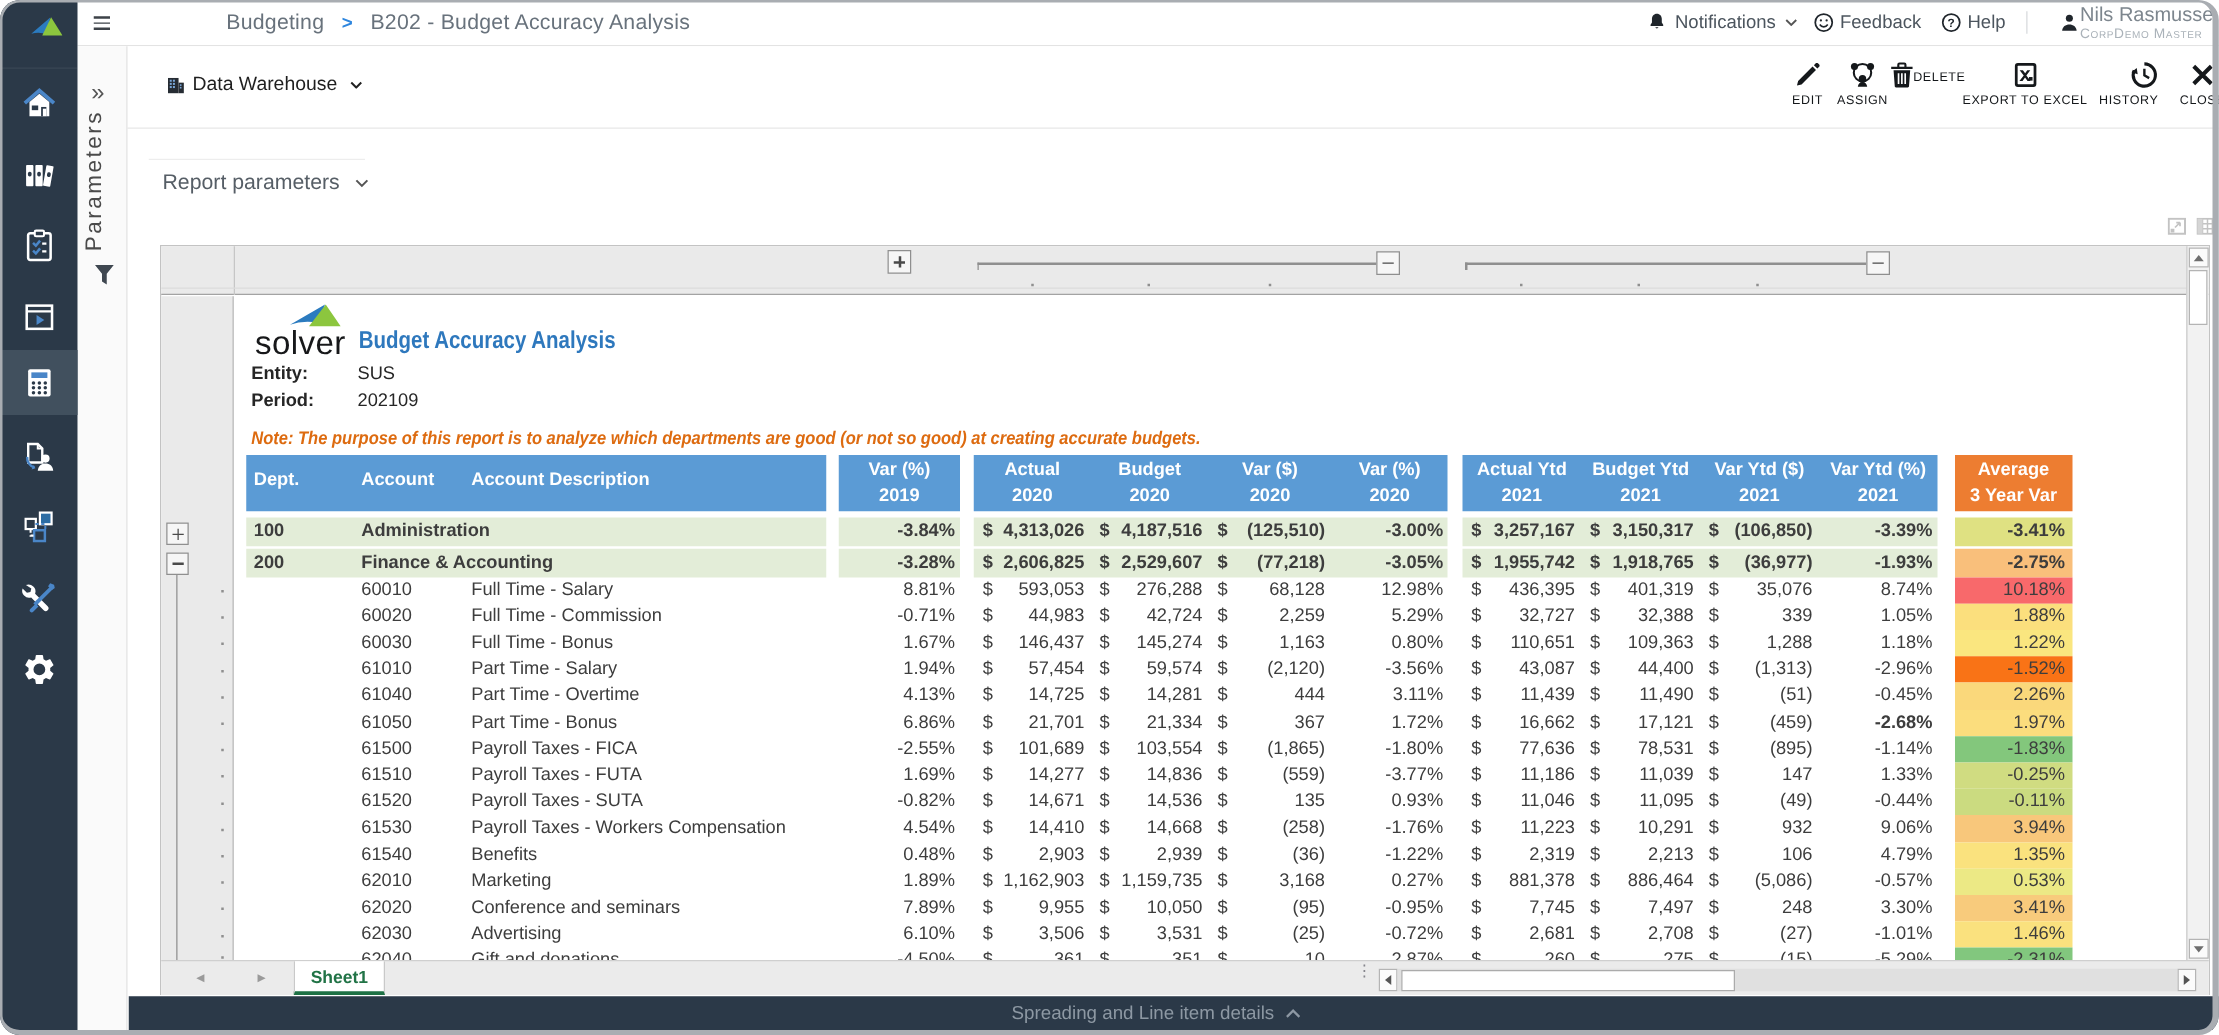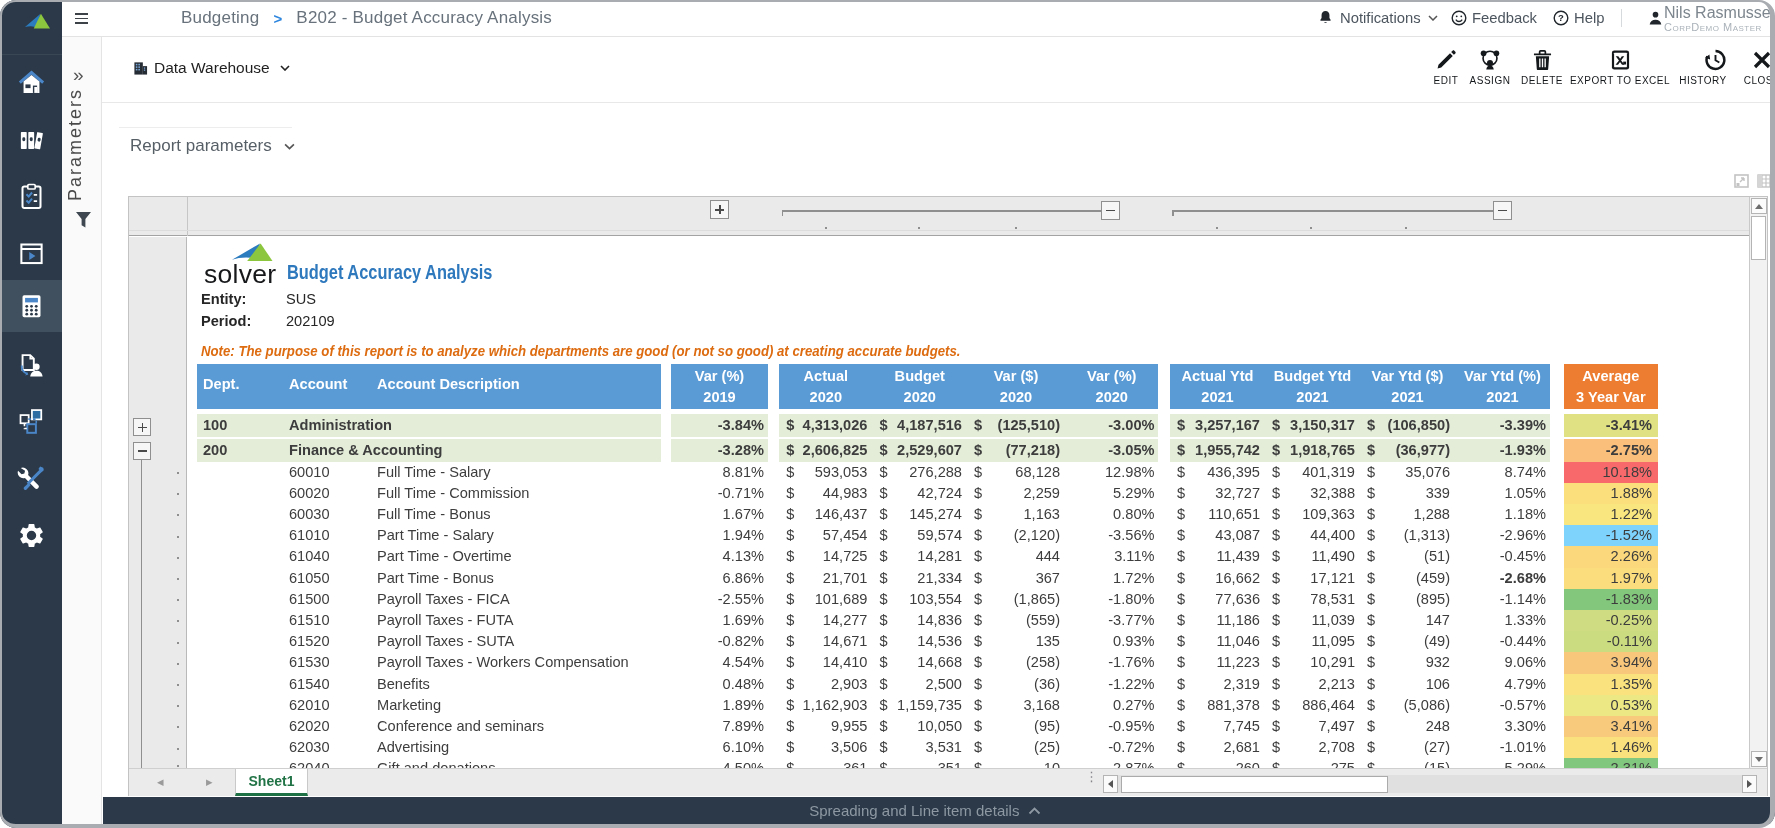--- a/index.html
+++ b/index.html
@@ -152,21 +152,21 @@
             <circle cx="13" cy="10" r="7.6" stroke="#15181b" stroke-width="1.8" fill="none"></circle>
             <circle cx="6" cy="4.6" r="3.1" fill="#15181b"></circle>
             <circle cx="20" cy="4.6" r="3.1" fill="#15181b"></circle>
             <circle cx="13" cy="15.4" r="3.3" fill="#15181b"></circle>
             <path d="M8.9 22.3c.3-2.7 2-4.3 4.1-4.3s3.8 1.6 4.1 4.3z" fill="#15181b"></path>
           </svg>
       <span class="lbl">ASSIGN</span>
         </div>
       </div>
     <div class="action" style="left:1480px;top:12px;position:absolute;width:0">
-        <div style="display:flex;flex-direction:column;align-items:center">
+        <div style="display:flex;flex-direction:row;align-items:center">
       <svg width="19" height="22" viewBox="0 0 20 23">
             <path d="M1 5.5h18M7 5V2.8c0-.5.4-1 1-1h4c.6 0 1 .5 1 1V5" stroke="#15181b" stroke-width="1.8" fill="none"></path>
             <path d="M3 7.5h14l-1 13.5c0 .6-.5 1-1 1H5c-.5 0-1-.4-1-1z" fill="#15181b"></path>
             <g stroke="#fff" stroke-width="1.4">
               <path d="M7.2 10v9"></path>
               <path d="M10 10v9"></path>
               <path d="M12.8 10v9"></path>
             </g>
           </svg>
       <span class="lbl">DELETE</span>
@@ -408,21 +408,21 @@
           <div class="cell txt" style="left: 174px; top: 161.25px; width: 289.5px; height: 21.2px; line-height: 21.2px;">Part Time - Salary</div>
           <div class="cell num" style="left: 474px; top: 161.25px; width: 97px; height: 21.2px; line-height: 21.2px;">1.94%</div>
           <div class="cell mny" style="left: 582.2px; top: 161.25px; width: 93.3px; height: 21.2px; line-height: 21.2px;">$<span class="v">57,454</span></div>
           <div class="cell mny" style="left: 675.5px; top: 161.25px; width: 94.5px; height: 21.2px; line-height: 21.2px;">$<span class="v">59,574</span></div>
           <div class="cell mny" style="left: 770px; top: 161.25px; width: 98px; height: 21.2px; line-height: 21.2px;">$<span class="v">(2,120)</span></div>
           <div class="cell mny" style="left: 973px; top: 161.25px; width: 95px; height: 21.2px; line-height: 21.2px;">$<span class="v">43,087</span></div>
           <div class="cell mny" style="left: 1068px; top: 161.25px; width: 95px; height: 21.2px; line-height: 21.2px;">$<span class="v">44,400</span></div>
           <div class="cell mny" style="left: 1163px; top: 161.25px; width: 95px; height: 21.2px; line-height: 21.2px;">$<span class="v">(1,313)</span></div>
           <div class="cell num" style="left: 868px; top: 161.25px; width: 93.5px; height: 21.2px; line-height: 21.2px;">-3.56%</div>
           <div class="cell num" style="left: 1258px; top: 161.25px; width: 95px; height: 21.2px; line-height: 21.2px;">-2.96%</div>
-          <div class="cell num" style="left: 1366.7px; top: 161.25px; width: 94.3px; height: 21.2px; line-height: 21.2px; background: #7dd3fc; padding-right: 6px;">-1.52%</div>
+          <div class="cell num" style="left: 1366.7px; top: 161.25px; width: 94.3px; height: 21.2px; line-height: 21.2px; background: #f97316; padding-right: 6px;">-1.52%</div>
           <div class="cell txt" style="left: 0px; top: 182.45px; width: 86px; height: 21.2px; line-height: 21.2px;"></div>
           <div class="cell txt" style="left: 86px; top: 182.45px; width: 88px; height: 21.2px; line-height: 21.2px;">61040</div>
           <div class="cell txt" style="left: 174px; top: 182.45px; width: 289.5px; height: 21.2px; line-height: 21.2px;">Part Time - Overtime</div>
           <div class="cell num" style="left: 474px; top: 182.45px; width: 97px; height: 21.2px; line-height: 21.2px;">4.13%</div>
           <div class="cell mny" style="left: 582.2px; top: 182.45px; width: 93.3px; height: 21.2px; line-height: 21.2px;">$<span class="v">14,725</span></div>
           <div class="cell mny" style="left: 675.5px; top: 182.45px; width: 94.5px; height: 21.2px; line-height: 21.2px;">$<span class="v">14,281</span></div>
           <div class="cell mny" style="left: 770px; top: 182.45px; width: 98px; height: 21.2px; line-height: 21.2px;">$<span class="v">444</span></div>
           <div class="cell mny" style="left: 973px; top: 182.45px; width: 95px; height: 21.2px; line-height: 21.2px;">$<span class="v">11,439</span></div>
           <div class="cell mny" style="left: 1068px; top: 182.45px; width: 95px; height: 21.2px; line-height: 21.2px;">$<span class="v">11,490</span></div>
           <div class="cell mny" style="left: 1163px; top: 182.45px; width: 95px; height: 21.2px; line-height: 21.2px;">$<span class="v">(51)</span></div>
@@ -492,21 +492,21 @@
           <div class="cell mny" style="left: 1068px; top: 288.45px; width: 95px; height: 21.2px; line-height: 21.2px;">$<span class="v">10,291</span></div>
           <div class="cell mny" style="left: 1163px; top: 288.45px; width: 95px; height: 21.2px; line-height: 21.2px;">$<span class="v">932</span></div>
           <div class="cell num" style="left: 868px; top: 288.45px; width: 93.5px; height: 21.2px; line-height: 21.2px;">-1.76%</div>
           <div class="cell num" style="left: 1258px; top: 288.45px; width: 95px; height: 21.2px; line-height: 21.2px;">9.06%</div>
           <div class="cell num" style="left: 1366.7px; top: 288.45px; width: 94.3px; height: 21.2px; line-height: 21.2px; background: rgb(248, 199, 123); padding-right: 6px;">3.94%</div>
           <div class="cell txt" style="left: 0px; top: 309.65px; width: 86px; height: 21.2px; line-height: 21.2px;"></div>
           <div class="cell txt" style="left: 86px; top: 309.65px; width: 88px; height: 21.2px; line-height: 21.2px;">61540</div>
           <div class="cell txt" style="left: 174px; top: 309.65px; width: 289.5px; height: 21.2px; line-height: 21.2px;">Benefits</div>
           <div class="cell num" style="left: 474px; top: 309.65px; width: 97px; height: 21.2px; line-height: 21.2px;">0.48%</div>
           <div class="cell mny" style="left: 582.2px; top: 309.65px; width: 93.3px; height: 21.2px; line-height: 21.2px;">$<span class="v">2,903</span></div>
-          <div class="cell mny" style="left: 675.5px; top: 309.65px; width: 94.5px; height: 21.2px; line-height: 21.2px;">$<span class="v">2,500</span></div>
+          <div class="cell mny" style="left: 675.5px; top: 309.65px; width: 94.5px; height: 21.2px; line-height: 21.2px;">$<span class="v">2,939</span></div>
           <div class="cell mny" style="left: 770px; top: 309.65px; width: 98px; height: 21.2px; line-height: 21.2px;">$<span class="v">(36)</span></div>
           <div class="cell mny" style="left: 973px; top: 309.65px; width: 95px; height: 21.2px; line-height: 21.2px;">$<span class="v">2,319</span></div>
           <div class="cell mny" style="left: 1068px; top: 309.65px; width: 95px; height: 21.2px; line-height: 21.2px;">$<span class="v">2,213</span></div>
           <div class="cell mny" style="left: 1163px; top: 309.65px; width: 95px; height: 21.2px; line-height: 21.2px;">$<span class="v">106</span></div>
           <div class="cell num" style="left: 868px; top: 309.65px; width: 93.5px; height: 21.2px; line-height: 21.2px;">-1.22%</div>
           <div class="cell num" style="left: 1258px; top: 309.65px; width: 95px; height: 21.2px; line-height: 21.2px;">4.79%</div>
           <div class="cell num" style="left: 1366.7px; top: 309.65px; width: 94.3px; height: 21.2px; line-height: 21.2px; background: rgb(250, 226, 126); padding-right: 6px;">1.35%</div>
           <div class="cell txt" style="left: 0px; top: 330.85px; width: 86px; height: 21.2px; line-height: 21.2px;"></div>
           <div class="cell txt" style="left: 86px; top: 330.85px; width: 88px; height: 21.2px; line-height: 21.2px;">62010</div>
           <div class="cell txt" style="left: 174px; top: 330.85px; width: 289.5px; height: 21.2px; line-height: 21.2px;">Marketing</div>

